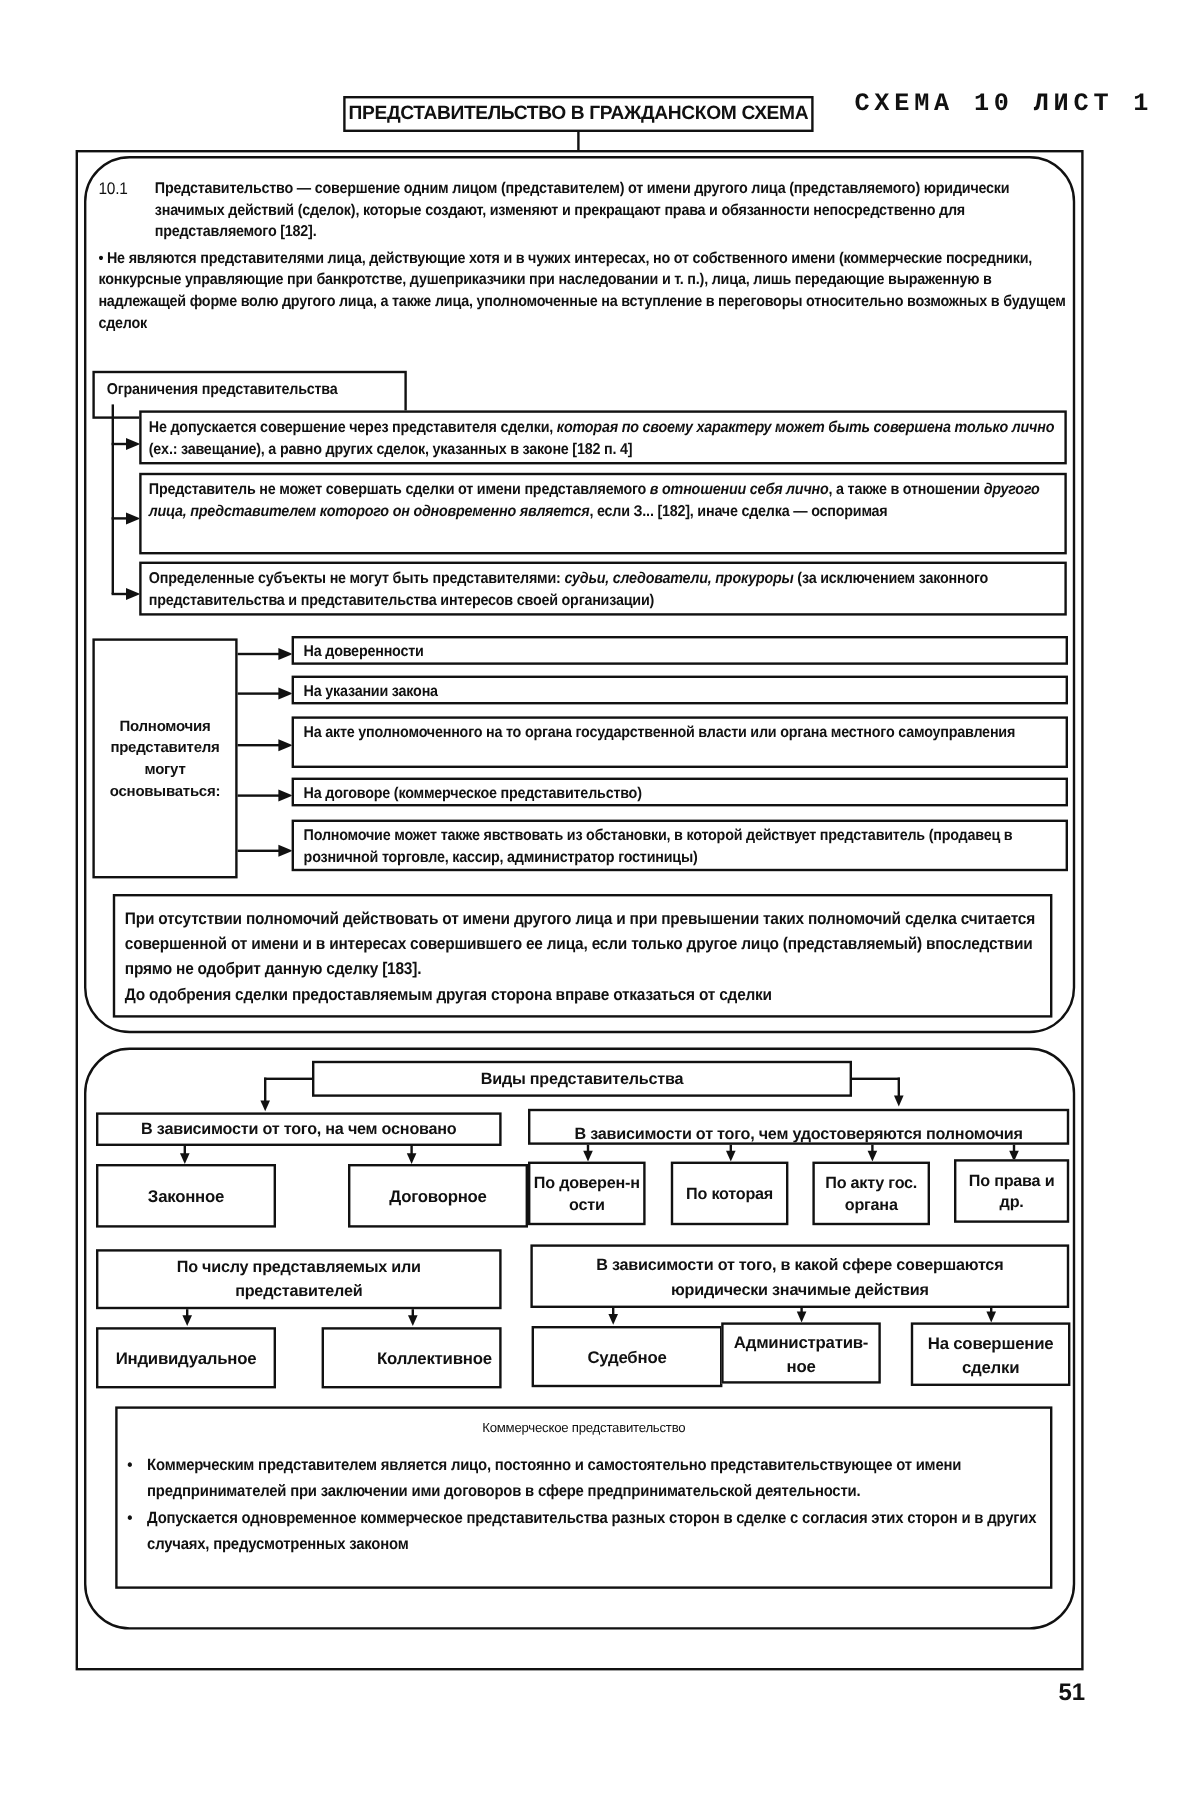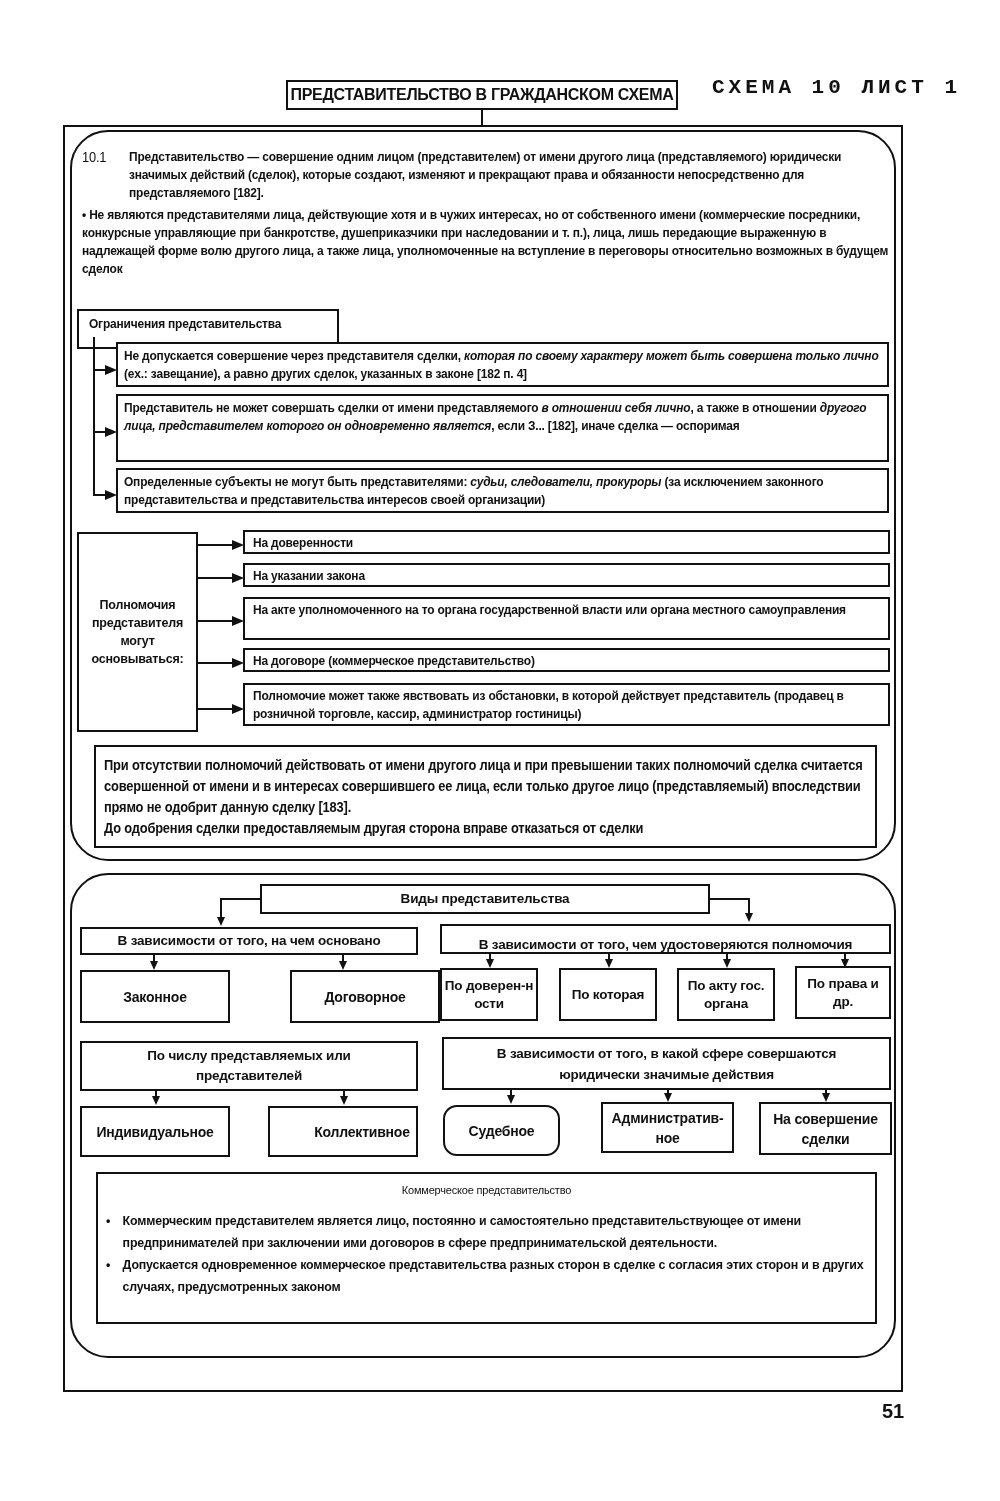--- a/index.html
+++ b/index.html
@@ -178,21 +178,21 @@
 
 <div class="box center-flex" style="left:442px; top:1037px; width:449px; height:53px; padding:0 24px;">
   <span class="txt" style="transform:none; font-size:13.5px; line-height:21px;">В зависимости от того, в какой сфере совершаются юридически значимые действия</span>
 </div>
 <div class="vline" style="left:510px; top:1090px; height:6px;"></div>
 <div class="arrow-d" style="left:507px; top:1095px;"></div>
 <div class="vline" style="left:667px; top:1090px; height:4px;"></div>
 <div class="arrow-d" style="left:664px; top:1093px;"></div>
 <div class="vline" style="left:825px; top:1090px; height:4px;"></div>
 <div class="arrow-d" style="left:822px; top:1093px;"></div>
-<div class="box center-flex" style="left:443px; top:1105px; width:117px; height:51px;border-radius:14px;">
+<div class="box center-flex" style="left:443px; top:1105px; width:159px; height:51px;">
   <span class="txt" style="transform:none; font-size:14px;">Судебное</span>
 </div>
 <div class="box center-flex" style="left:601px; top:1102px; width:133px; height:51px; padding:0 14px;">
   <span class="txt" style="transform:none; font-size:14px; line-height:20px;">Административ-ное</span>
 </div>
 <div class="box center-flex" style="left:759px; top:1102px; width:133px; height:53px; padding:0 8px;">
   <span class="txt" style="transform:none; font-size:14px; line-height:20px;">На совершение сделки</span>
 </div>
 
 <div class="box" style="left:96px; top:1172px; width:781px; height:152px; padding:6px 8px;">

